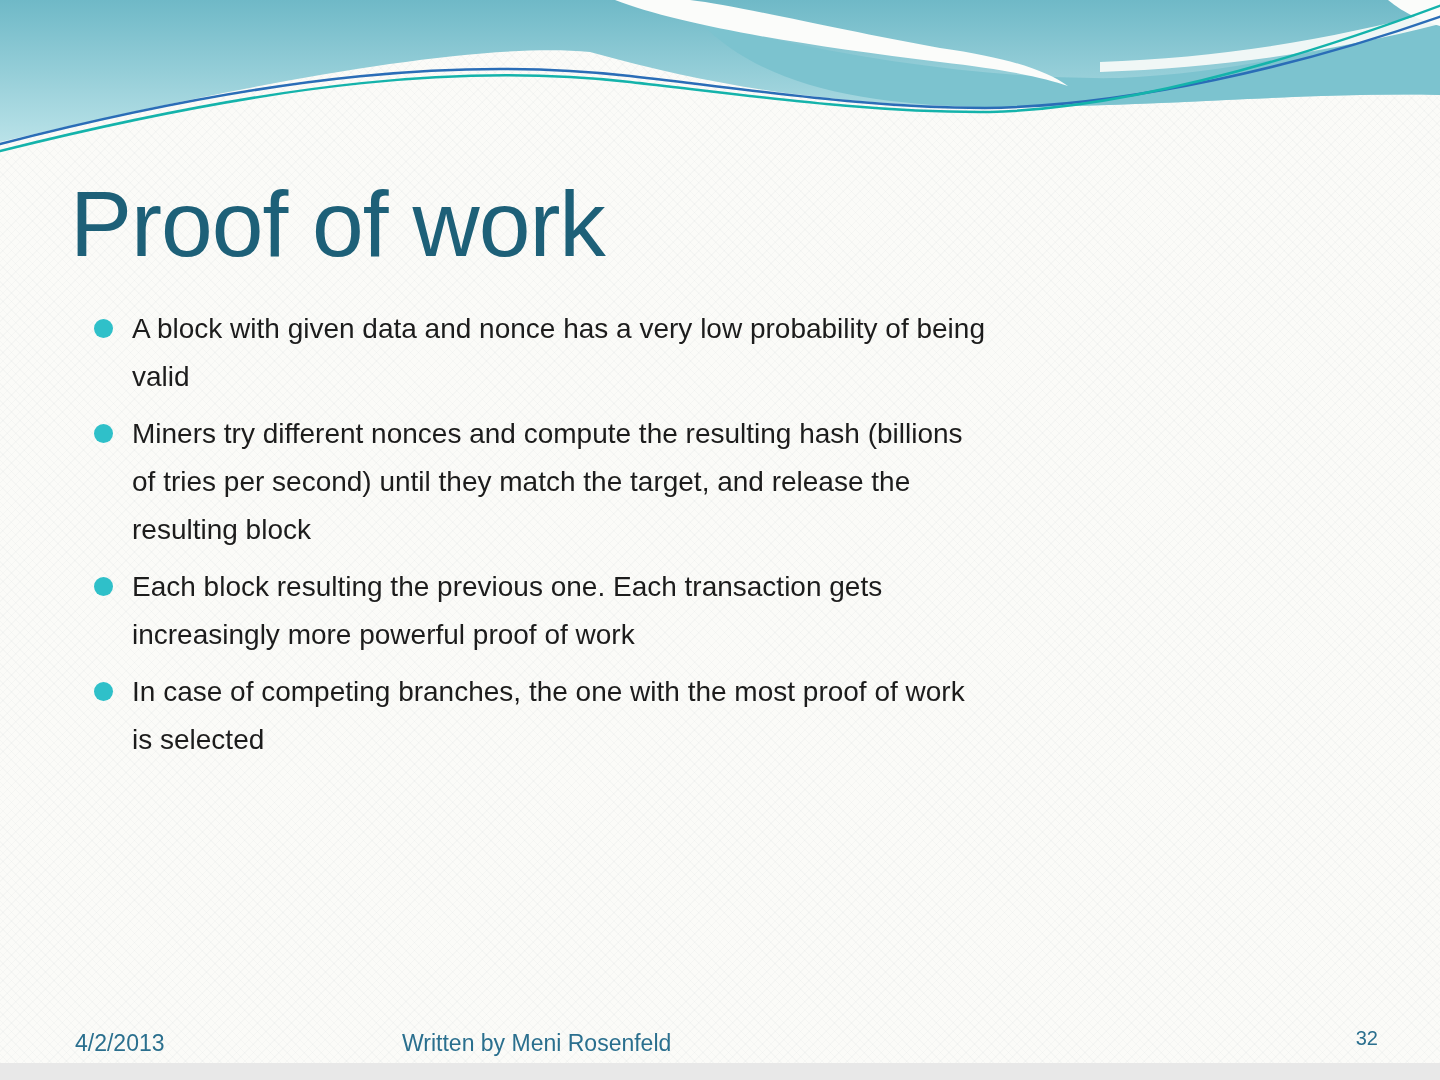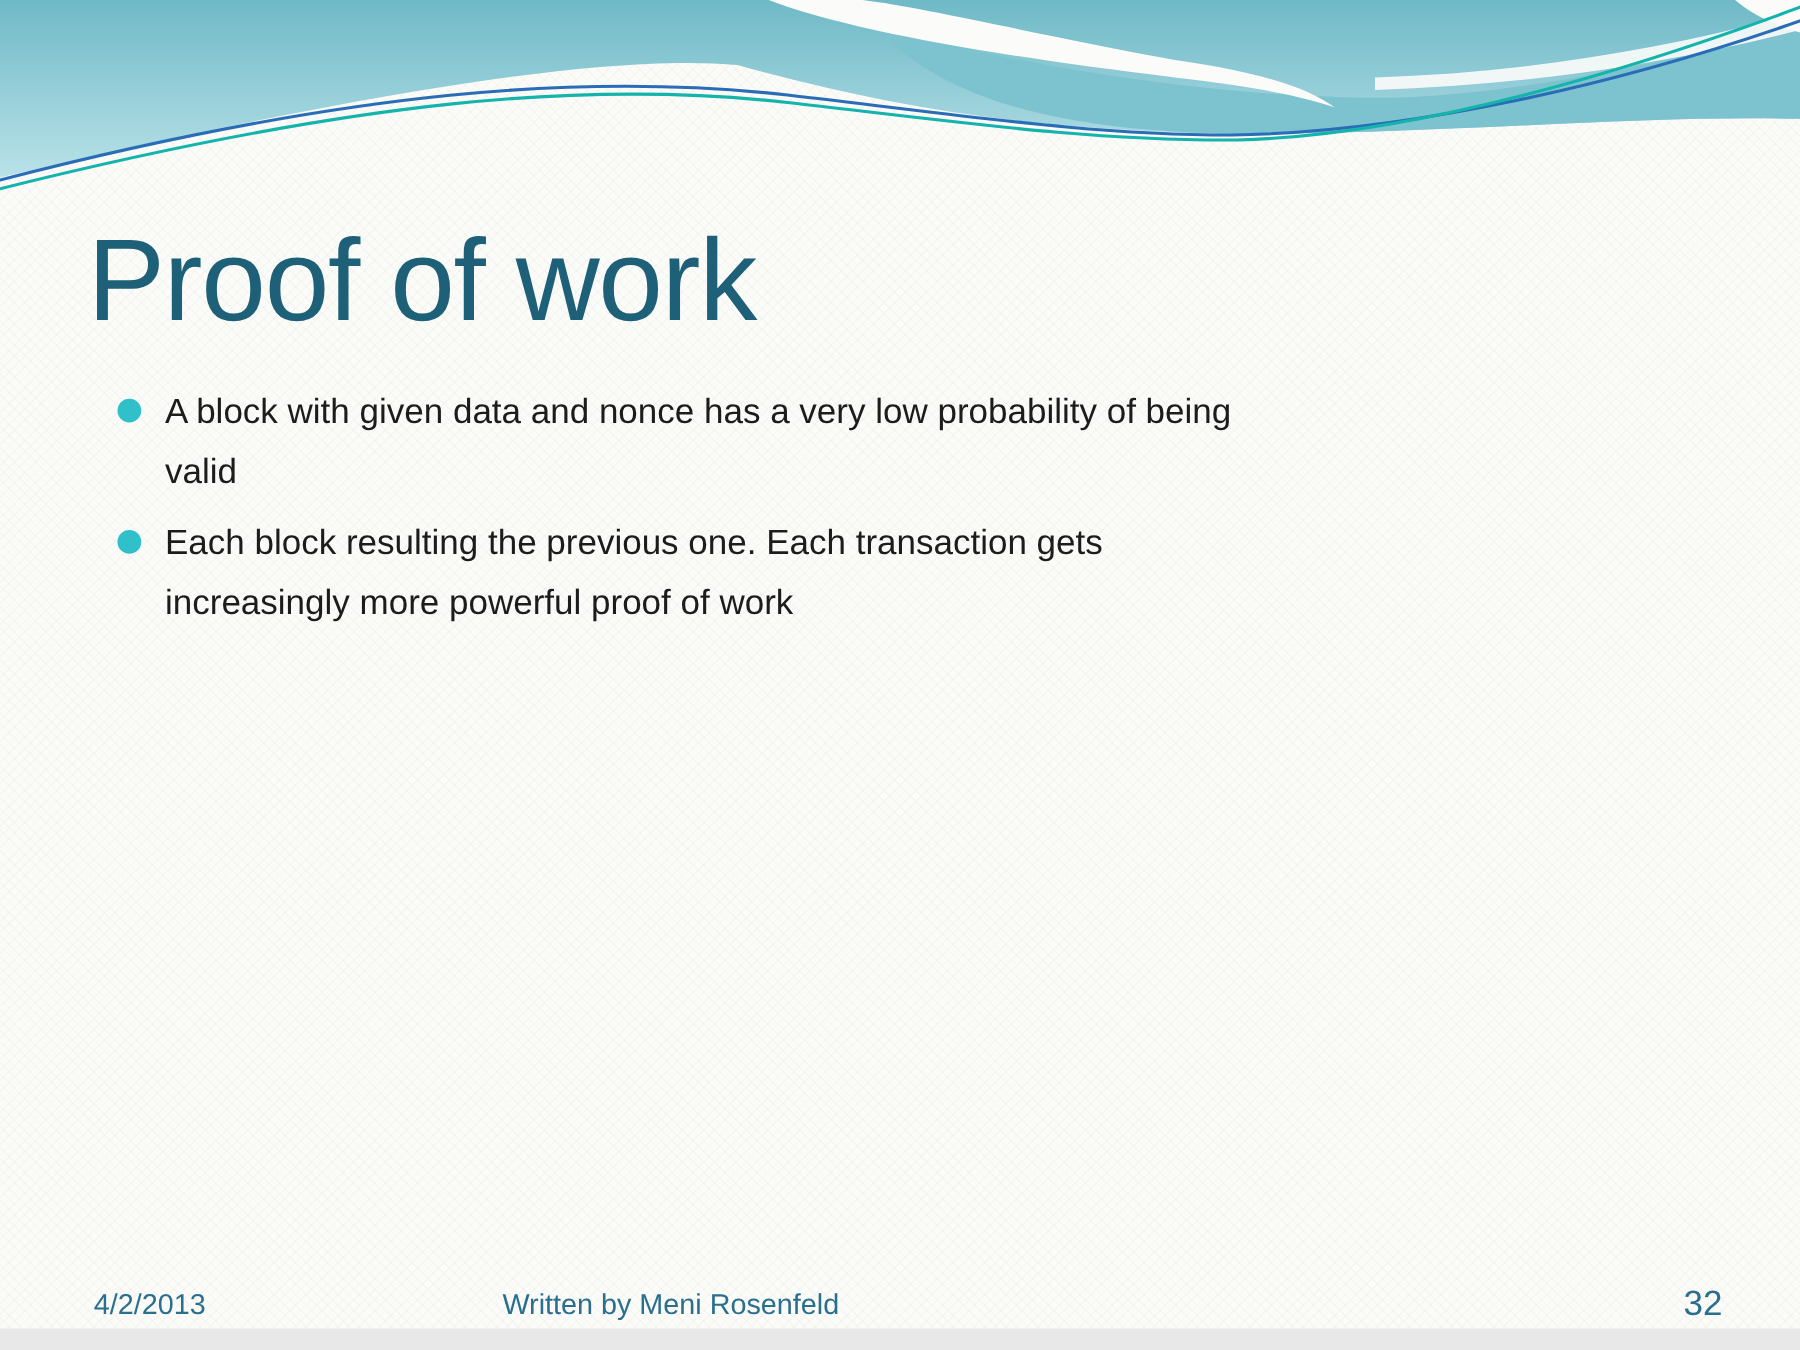--- a/index.html
+++ b/index.html
@@ -51,21 +51,21 @@
     background:var(--bullet-dot, #2fc0c9);
   }
   .btext{white-space:pre-line;}
   .footer-date,.footer-credit,.footer-page{
     position:absolute;
     font-size:23px;
     color:var(--footer-text, #2a6f8e);
   }
   .footer-date{left:75px;top:1030px;}
   .footer-credit{left:402px;top:1030px;}
-  .footer-page{right:62px;top:1027px;font-size:28px;}
+  .footer-page{right:62px;top:1027px;font-size:20px;}
 </style>
 </head>
 <body>
 
 <div class="slide">
 
   <svg class="wave" viewBox="0 0 1440 170" preserveAspectRatio="none" aria-hidden="true">
     <defs>
       <linearGradient id="g1" x1="0" y1="0" x2="0" y2="1">
         <stop offset="0" stop-color="#6fb9c7"></stop>
@@ -108,22 +108,33 @@
   <h1 class="title">Proof of work</h1>
 
   <ul class="bullets">
     <li>
       <span class="dot"></span>
       <span class="btext">A block with given data and nonce has a very low probability of being
 valid</span>
     </li>
     <li>
       <span class="dot"></span>
+      <span class="btext">Miners try different nonces and compute the resulting hash (billions
+of tries per second) until they match the target, and release the
+resulting block</span>
+    </li>
+    <li>
+      <span class="dot"></span>
       <span class="btext">Each block resulting the previous one. Each transaction gets
 increasingly more powerful proof of work</span>
+    </li>
+    <li>
+      <span class="dot"></span>
+      <span class="btext">In case of competing branches, the one with the most proof of work
+is selected</span>
     </li>
   </ul>
 
   <div class="footer-date">4/2/2013</div>
   <div class="footer-credit">Written by Meni Rosenfeld</div>
   <div class="footer-page">32</div>
 
 </div>
 
 </body></html>

